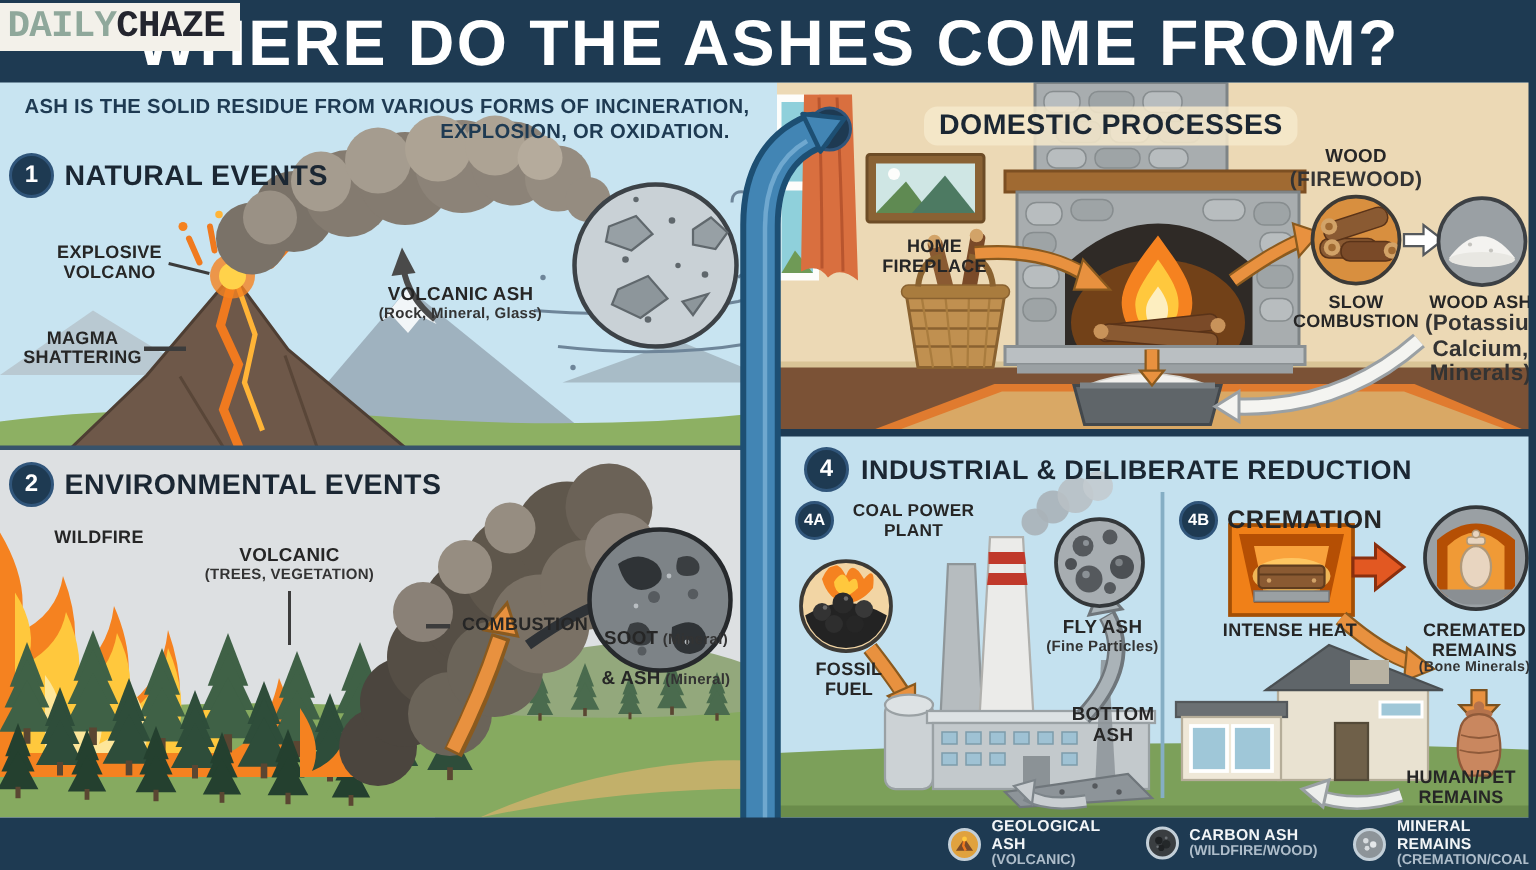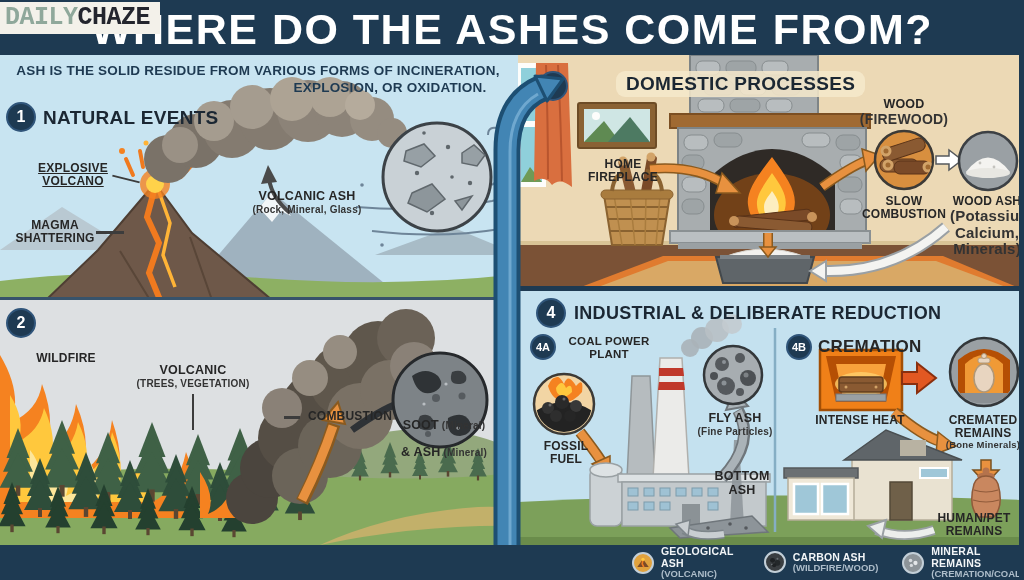--- a/index.html
+++ b/index.html
@@ -103,21 +103,21 @@
         <circle cx="470" cy="128" r="2.2" fill="#5f676c"></circle>
           <circle cx="432" cy="158" r="2.2" fill="#5f676c"></circle>
         <circle cx="452" cy="122" r="1.8" fill="#5f676c"></circle>
           <circle cx="424" cy="78" r="1.8" fill="#5f676c"></circle>
       </g>
     </svg>
     <div class="lbl" style="left:8px;top:9px;width:500px;font-size:13.5px;color:#1e3a52;">ASH IS THE SOLID RESIDUE FROM VARIOUS FORMS OF INCINERATION,</div>
     <div class="lbl" style="left:280px;top:26px;width:220px;font-size:13.5px;color:#1e3a52;">EXPLOSION, OR OXIDATION.</div>
     <div class="badge b30" style="left:6px;top:47px;">1</div>
     <div class="sec-title" style="left:43px;top:52px;font-size:19px;">NATURAL EVENTS</div>
-    <div class="lbl" style="left:18px;top:107px;width:110px;font-size:12px;text-decoration:underline;">EXPLOSIVE
+    <div class="lbl" style="left:18px;top:107px;width:110px;font-size:12px;">EXPLOSIVE
 VOLCANO</div>
     <div class="line" style="left:112px;top:123px;width:28px;height:2px;transform:rotate(14deg);"></div>
     <div class="lbl" style="left:2px;top:164px;width:106px;font-size:12px;">MAGMA
 SHATTERING</div>
     <div class="line" style="left:96px;top:176px;width:28px;height:2.5px;"></div>
     <div class="lbl" style="left:242px;top:135px;width:130px;font-size:12.5px;">VOLCANIC ASH</div>
     <div class="lbl sub" style="left:242px;top:149px;width:130px;font-size:10px;">(Rock, Mineral, Glass)</div>
   </div>
 
   <div id="s2" class="section">
@@ -208,20 +208,21 @@
         <path d="M452 72 q10 -4 14 4 q2 8 -8 8 q-10 0 -6 -12 z" fill="#3a3e41"></path>
         <circle cx="436" cy="98" r="4" fill="#565b5f"></circle>
           <circle cx="462" cy="96" r="3.5" fill="#565b5f"></circle>
         <circle cx="428" cy="134" r="3" fill="#565b5f"></circle>
         <circle cx="446" cy="84" r="1.6" fill="#b9bec2"></circle>
           <circle cx="424" cy="104" r="1.6" fill="#b9bec2"></circle>
         <circle cx="458" cy="128" r="1.6" fill="#b9bec2"></circle>
       </g>
     </svg>
     <div class="badge b30" style="left:6px;top:8px;">2</div>
+    <div class="sec-title" style="left:43px;top:13px;font-size:19px;">ENVIRONMENTAL EVENTS</div>
     <div class="lbl" style="left:28px;top:52px;width:76px;font-size:12px;">WILDFIRE</div>
     <div class="lbl" style="left:118px;top:64px;width:150px;font-size:12.5px;">VOLCANIC</div>
     <div class="lbl sub" style="left:118px;top:78px;width:150px;font-size:10px;">(TREES, VEGETATION)</div>
     <div class="line" style="left:192px;top:94px;width:2px;height:36px;"></div>
     <div class="line" style="left:284px;top:116px;width:16px;height:2.5px;"></div>
     <div class="lbl" style="left:302px;top:110px;width:96px;font-size:12px;">COMBUSTION</div>
     <div class="lbl" style="left:388px;top:105px;width:112px;font-size:12.5px;">
       <span>SOOT</span><span class="sub" style="font-size:10px;"> (Mineral)</span><br>
       <span>&amp; ASH</span><span class="sub" style="font-size:10px;margin-top:36px;"> (Mineral)</span>
     </div>

